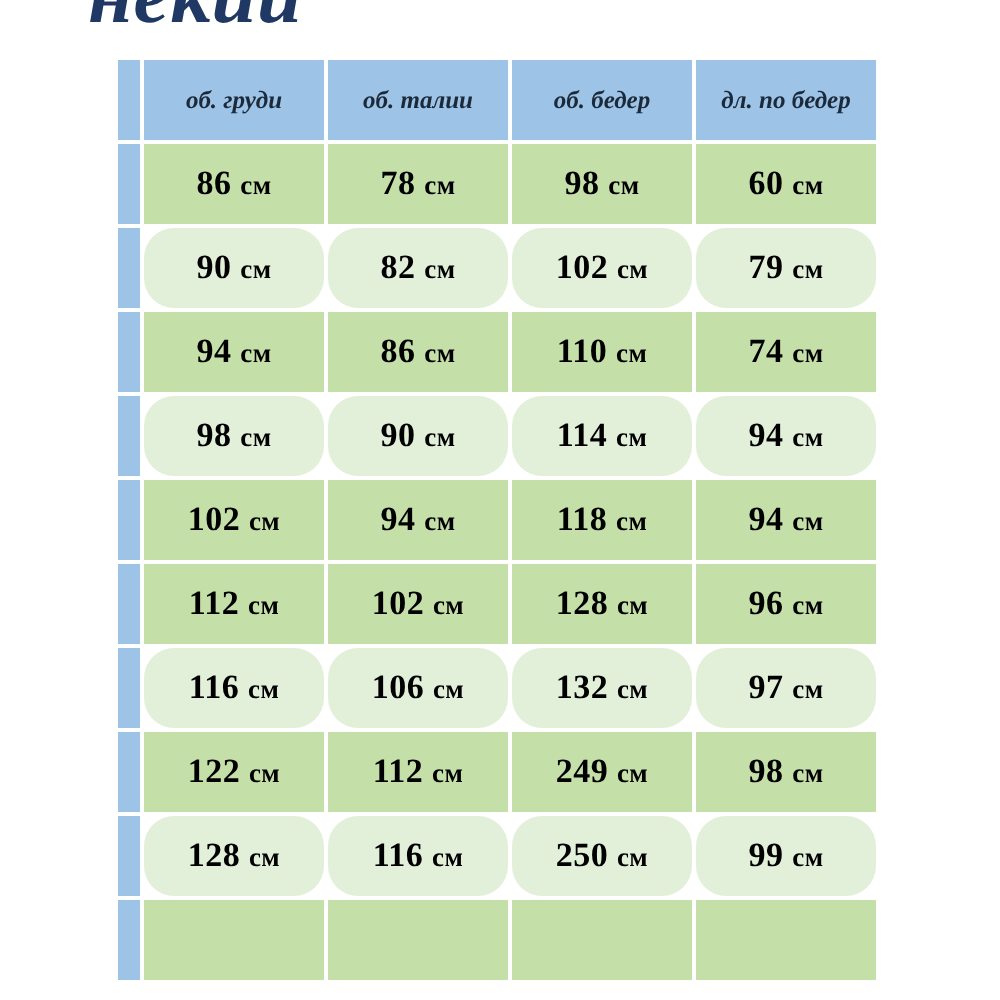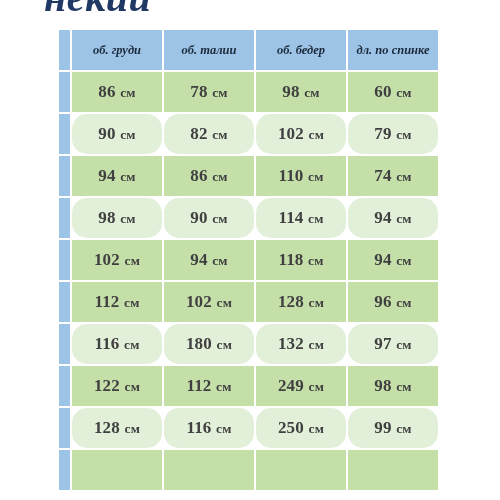--- a/index.html
+++ b/index.html
@@ -98,21 +98,21 @@
     background: #c5dfa9;
   }
   tr.band-light td.data-cell,
   tr.band-light td.edge-green {
     background: #e3f0d9;
     border-radius: 15px;
   }
   td.data-cell {
     font-size: 17px;
     font-weight: bold;
-    color: #404040;
+    color: #000000;
     font-family: "Liberation Serif", "DejaVu Serif", serif;
     white-space: nowrap;
     letter-spacing: 0.2px;
   }
   td.data-cell .unit {
     font-size: 13.5px;
     font-weight: bold;
   }
 </style>
 </head>
@@ -133,21 +133,21 @@
         <col class="c-main">
         <col class="c-main">
 
       </colgroup>
       <thead>
         <tr class="header-row">
           <td class="edge-blue"></td>
           <th class="header-cell">об. груди</th>
           <th class="header-cell">об. талии</th>
           <th class="header-cell">об. бедер</th>
-          <th class="header-cell">дл. по спинке</th>
+          <th class="header-cell">дл. по бедер</th>
 
         </tr>
       </thead>
       <tbody id="table-body">
           <tr class="data-row band-dark">
             <td class="edge-blue"></td>
             <td class="data-cell"><span>86</span> <span class="unit">см</span></td>
             <td class="data-cell"><span>78</span> <span class="unit">см</span></td>
             <td class="data-cell"><span>98</span> <span class="unit">см</span></td>
             <td class="data-cell"><span>60</span> <span class="unit">см</span></td>
@@ -183,21 +183,21 @@
           <tr class="data-row band-dark">
             <td class="edge-blue"></td>
             <td class="data-cell"><span>112</span> <span class="unit">см</span></td>
             <td class="data-cell"><span>102</span> <span class="unit">см</span></td>
             <td class="data-cell"><span>128</span> <span class="unit">см</span></td>
             <td class="data-cell"><span>96</span> <span class="unit">см</span></td>
           </tr>
           <tr class="data-row band-light">
             <td class="edge-blue"></td>
             <td class="data-cell"><span>116</span> <span class="unit">см</span></td>
-            <td class="data-cell"><span>180</span> <span class="unit">см</span></td>
+            <td class="data-cell"><span>106</span> <span class="unit">см</span></td>
             <td class="data-cell"><span>132</span> <span class="unit">см</span></td>
             <td class="data-cell"><span>97</span> <span class="unit">см</span></td>
           </tr>
           <tr class="data-row band-dark">
             <td class="edge-blue"></td>
             <td class="data-cell"><span>122</span> <span class="unit">см</span></td>
             <td class="data-cell"><span>112</span> <span class="unit">см</span></td>
             <td class="data-cell"><span>249</span> <span class="unit">см</span></td>
             <td class="data-cell"><span>98</span> <span class="unit">см</span></td>
           </tr>

